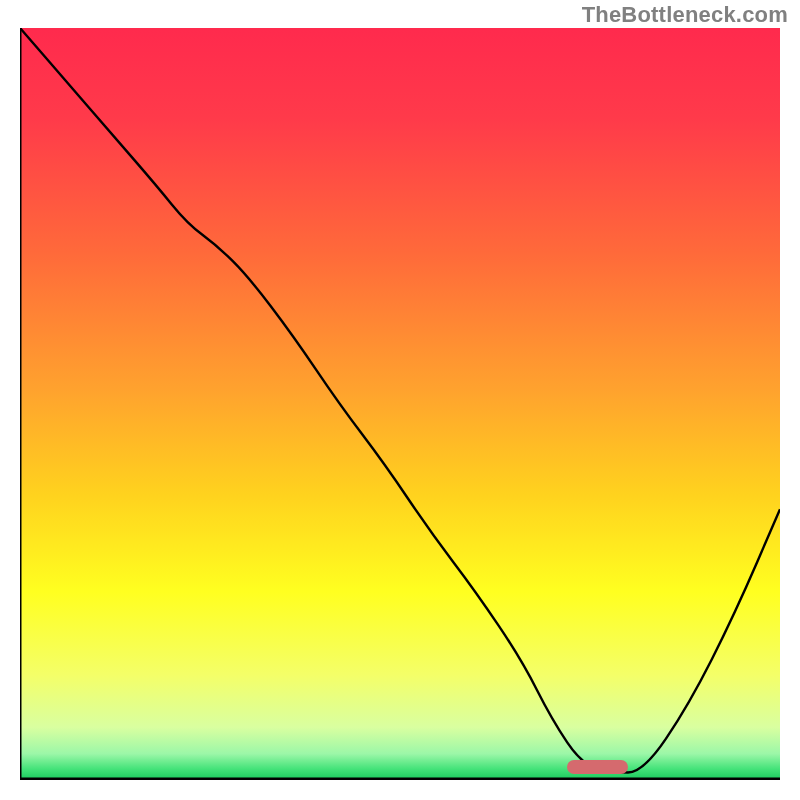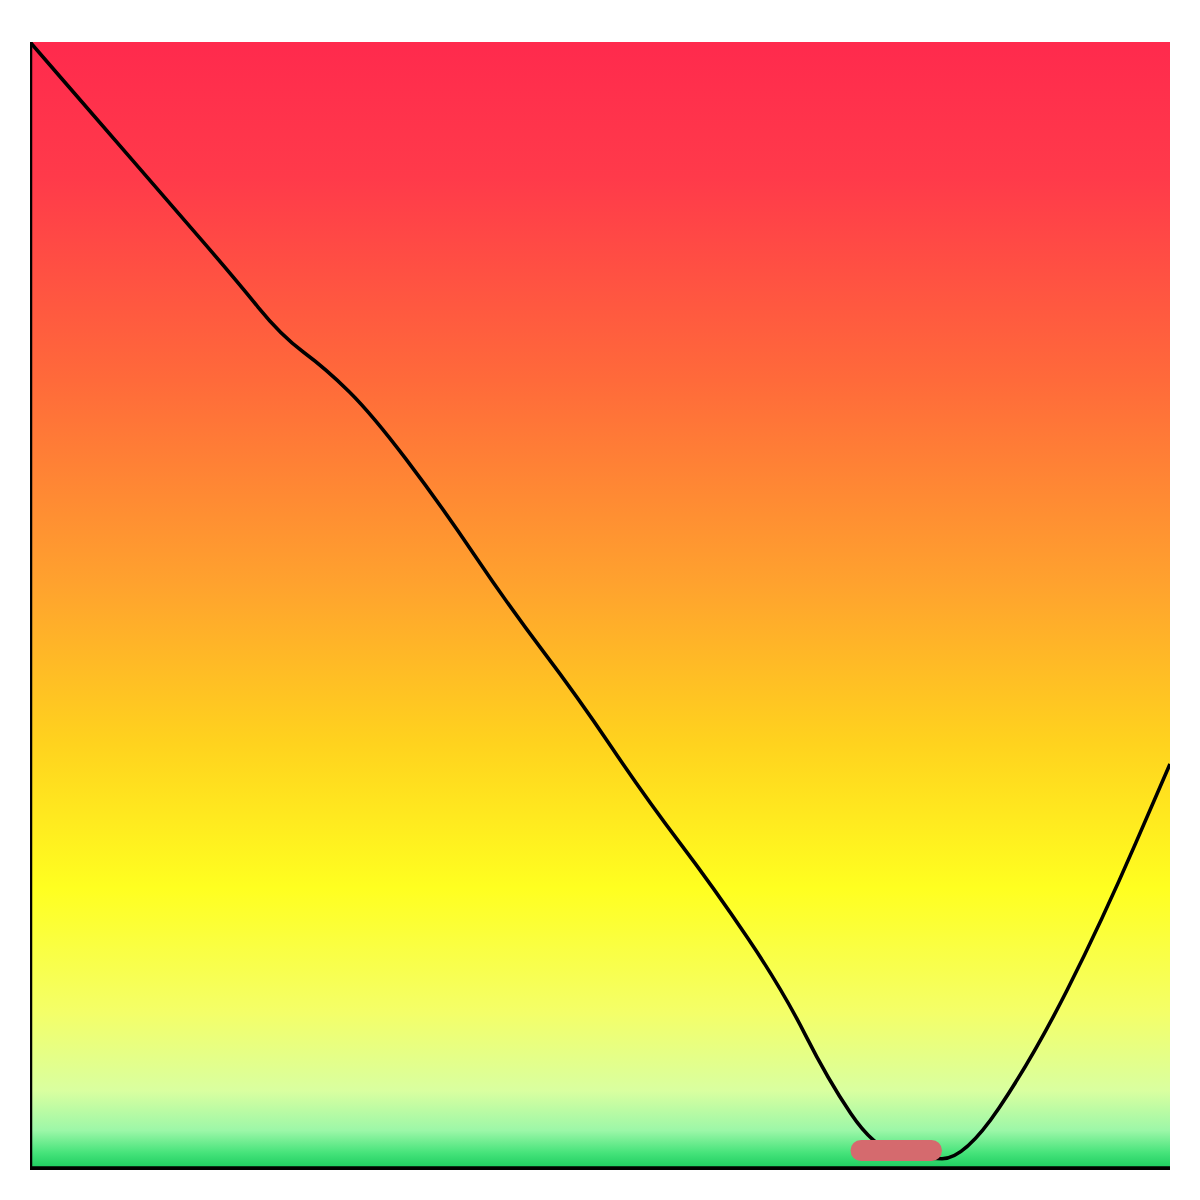--- a/index.html
+++ b/index.html
@@ -53,20 +53,21 @@
     height: 14px;
     border-radius: 7px;
     background: #d56a6e;
   }
 </style>
 </head>
 <body>
 
 <div class="container">
 
+  <div class="watermark">TheBottleneck.com</div>
 
   <div class="plot-area">
 
     <svg class="gradient-fill" viewBox="0 0 760 752" preserveAspectRatio="none">
       <defs>
         <linearGradient id="bgGrad" x1="0" y1="0" x2="0" y2="1">
             <stop offset="0%" stop-color="#ff2a4d"></stop>
             <stop offset="12%" stop-color="#ff3a4a"></stop>
             <stop offset="30%" stop-color="#ff6a3a"></stop>
             <stop offset="48%" stop-color="#ffa22e"></stop>

